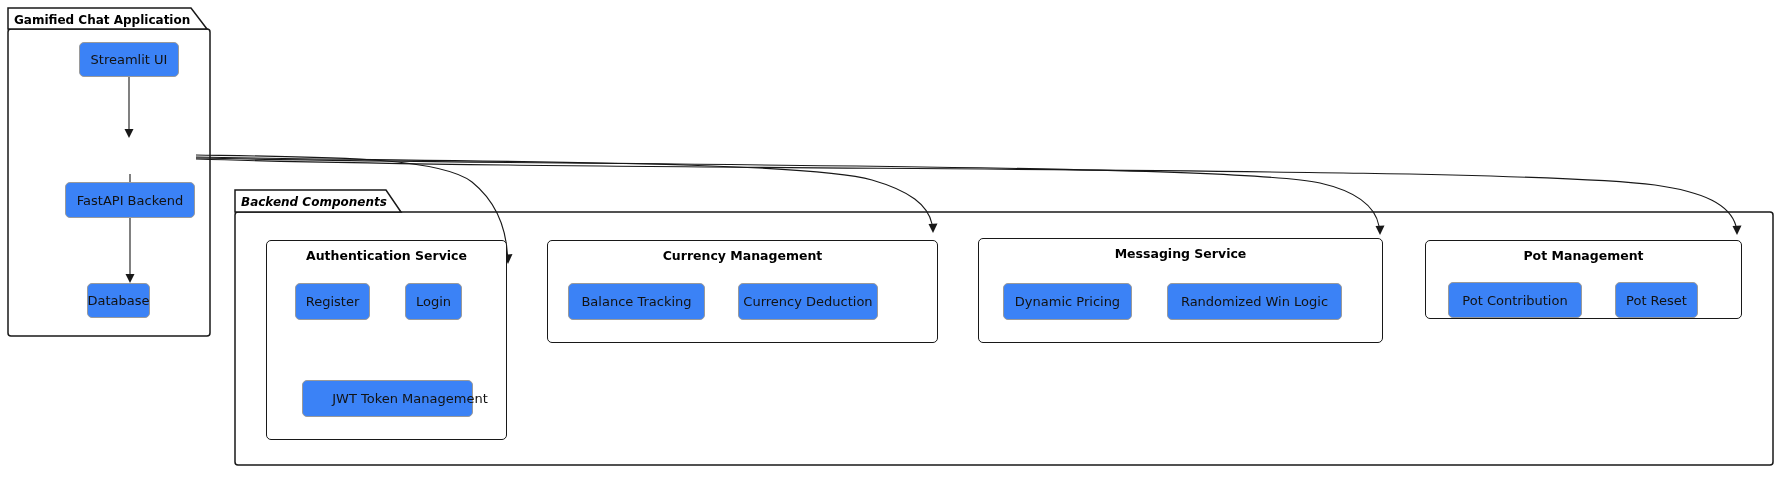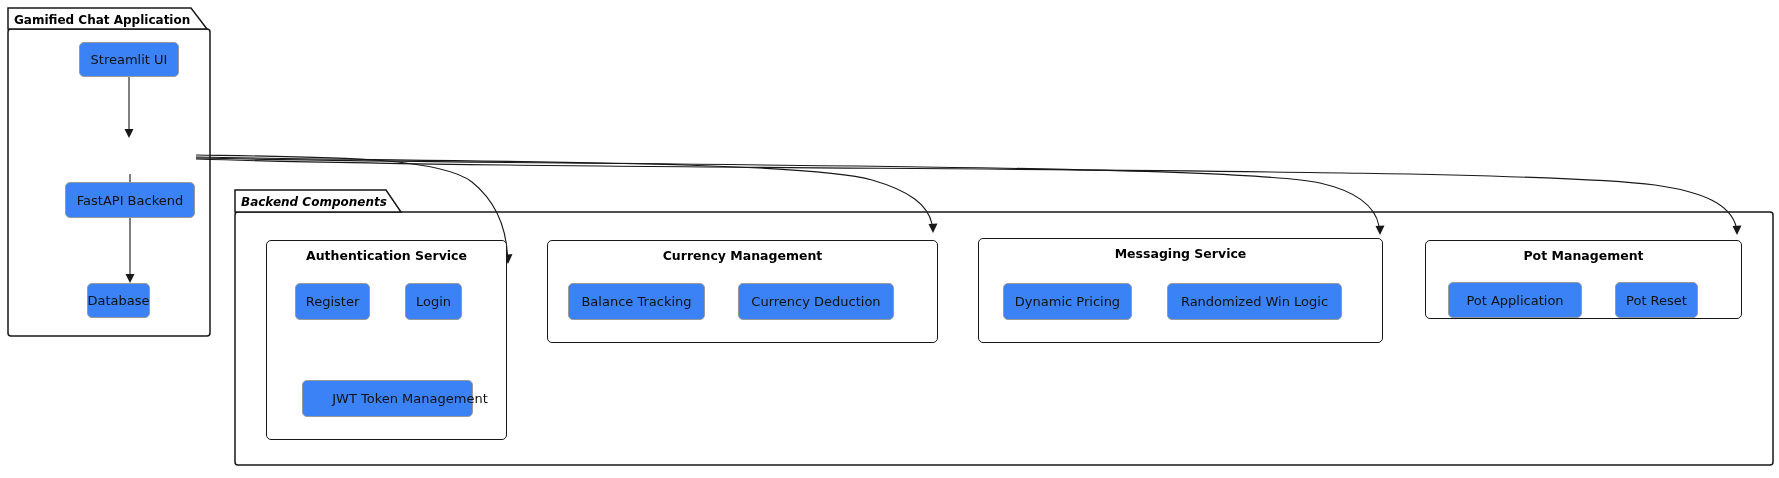--- a/index.html
+++ b/index.html
@@ -101,27 +101,27 @@
     <div class="comp-title">Authentication Service</div>
   </div>
   <div class="node" style="left:295px; top:283px; width:75px; height:37px;">Register</div>
   <div class="node" style="left:405px; top:283px; width:57px; height:37px;">Login</div>
   <div class="node" style="left:302px; top:380px; width:171px; height:37px;padding-left:45px;">JWT Token Management</div>
 
   <div class="comp" style="left:547px; top:240px; width:391px; height:103px;">
     <div class="comp-title">Currency Management</div>
   </div>
   <div class="node" style="left:568px; top:283px; width:137px; height:37px;">Balance Tracking</div>
-  <div class="node" style="left:738px; top:283px; width:156px; height:37px;">Currency Deduction</div>
+  <div class="node" style="left:738px; top:283px; width:140px; height:37px;">Currency Deduction</div>
 
   <div class="comp" style="left:978px; top:238px; width:405px; height:105px;">
     <div class="comp-title">Messaging Service</div>
   </div>
   <div class="node" style="left:1003px; top:283px; width:129px; height:37px;">Dynamic Pricing</div>
   <div class="node" style="left:1167px; top:283px; width:175px; height:37px;">Randomized Win Logic</div>
 
   <div class="comp" style="left:1425px; top:240px; width:317px; height:79px;">
     <div class="comp-title">Pot Management</div>
   </div>
-  <div class="node" style="left:1448px; top:282px; width:134px; height:36px;">Pot Application</div>
+  <div class="node" style="left:1448px; top:282px; width:134px; height:36px;">Pot Contribution</div>
   <div class="node" style="left:1615px; top:282px; width:83px; height:36px;">Pot Reset</div>
 
 </div>
 
 </body></html>

